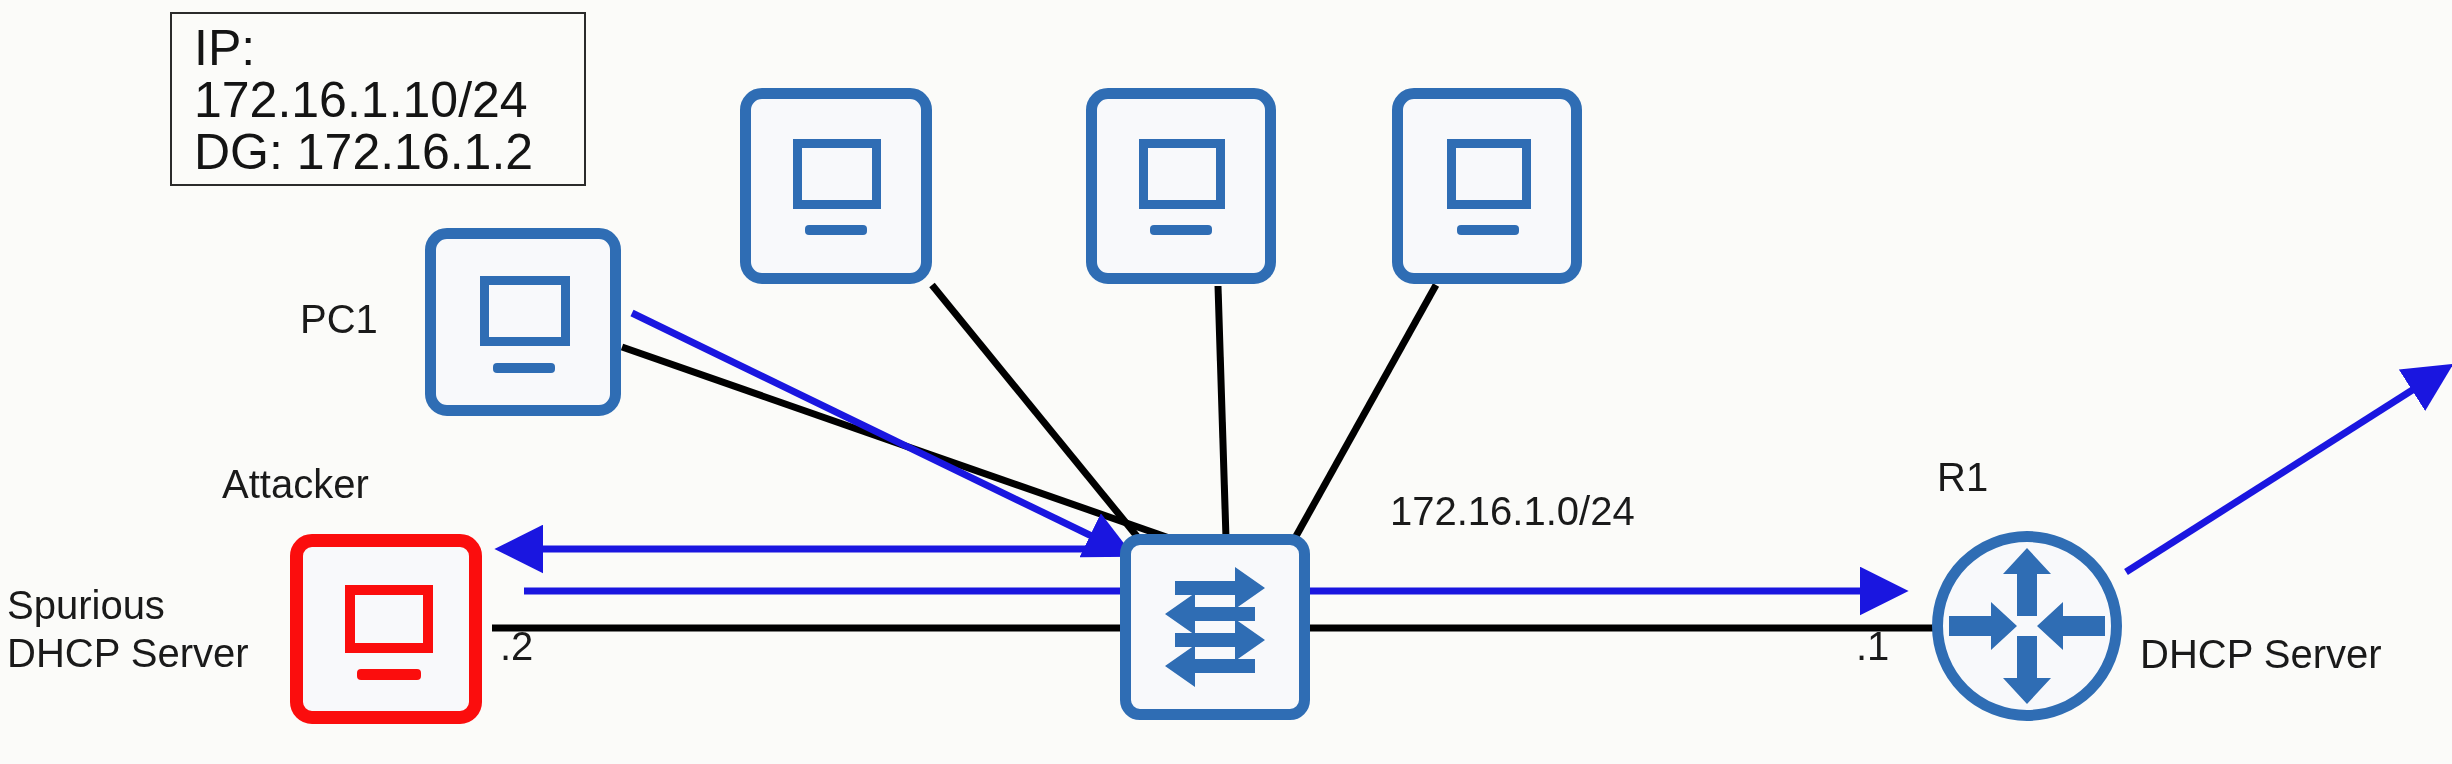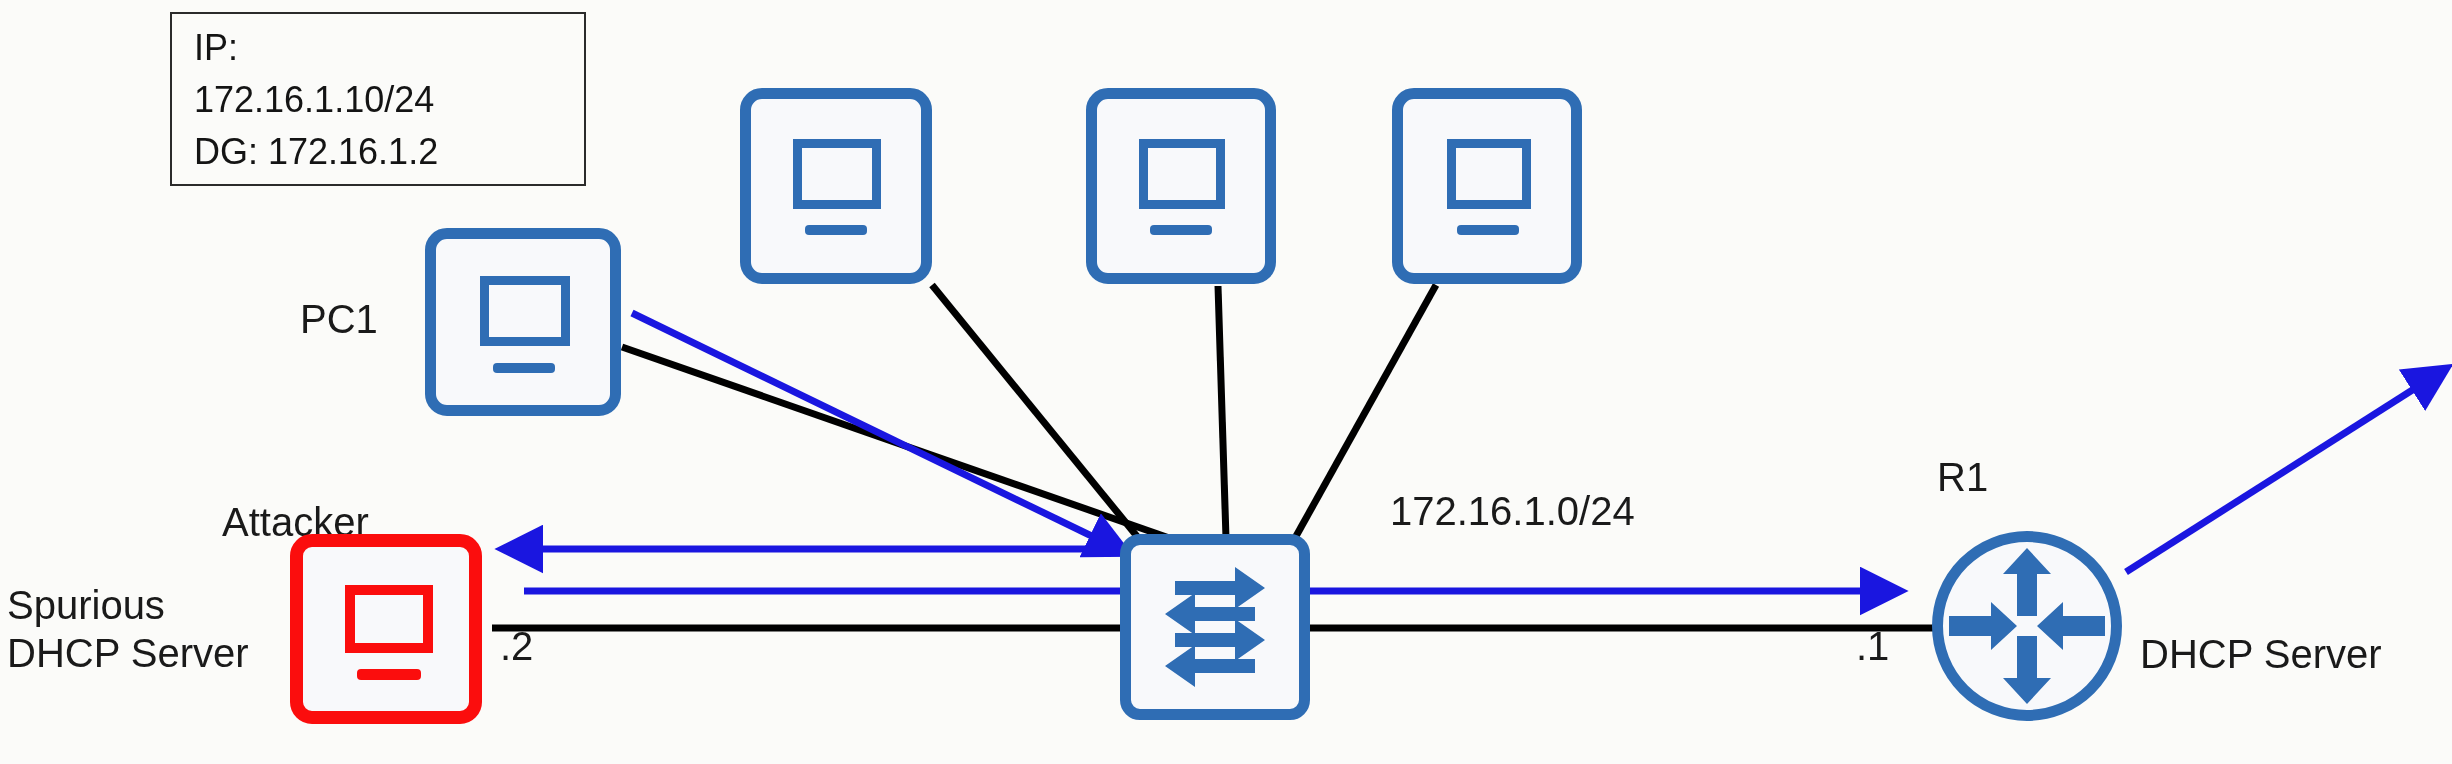--- a/index.html
+++ b/index.html
@@ -43,21 +43,21 @@
     width: 416px;
     height: 174px;
     border: 2px solid #2b2b2b;
     background: #fbfbf9;
     box-sizing: border-box;
   }
   #ipbox .txt {
     position: absolute;
     left: 22px;
     top: 8px;
-    font-size: 36px;
+    font-size: 50px;
     line-height: 52px;
     color: #141414;
     white-space: pre;
   }
 
   
   .pc {
     position: absolute;
     box-sizing: border-box;
     background: #f8f9fb;
@@ -158,21 +158,21 @@
   <div class="pc" style="left:1086px; top:88px; width:190px; height:196px; border-width:11px; border-color:#2f6db4;">
     <div class="screen" style="left:42px; top:40px; width:86px; height:70px; border-width:9px; border-color:#2f6db4;"></div>
     <div class="base" style="left:53px; top:126px; width:62px; height:10px; background:#2f6db4;"></div>
   </div>
 
   <div class="pc" style="left:1392px; top:88px; width:190px; height:196px; border-width:11px; border-color:#2f6db4;">
     <div class="screen" style="left:44px; top:40px; width:84px; height:70px; border-width:9px; border-color:#2f6db4;"></div>
     <div class="base" style="left:54px; top:126px; width:62px; height:10px; background:#2f6db4;"></div>
   </div>
 
-  <div class="lbl ctr" style="left:222px; top:498px; width:250px;">Attacker</div>
+  <div class="lbl ctr" style="left:222px; top:460px; width:250px;">Attacker</div>
   <div class="pc" style="left:290px; top:534px; width:192px; height:190px; border-width:13px; border-color:#fb0d0d;">
     <div class="screen" style="left:42px; top:38px; width:88px; height:68px; border-width:10px; border-color:#fb0d0d;"></div>
     <div class="base" style="left:54px; top:122px; width:64px; height:11px; background:#fb0d0d;"></div>
   </div>
   <div class="lbl ctr" style="left:7px; top:581px; width:260px;"><span>Spurious</span><br><span>DHCP Server</span></div>
   <div class="lbl lft" style="left:500px; top:622px; width:90px;">.2</div>
 
   <div id="switch">
     <svg width="168" height="164" viewBox="0 0 168 164" xmlns="http://www.w3.org/2000/svg">
 

